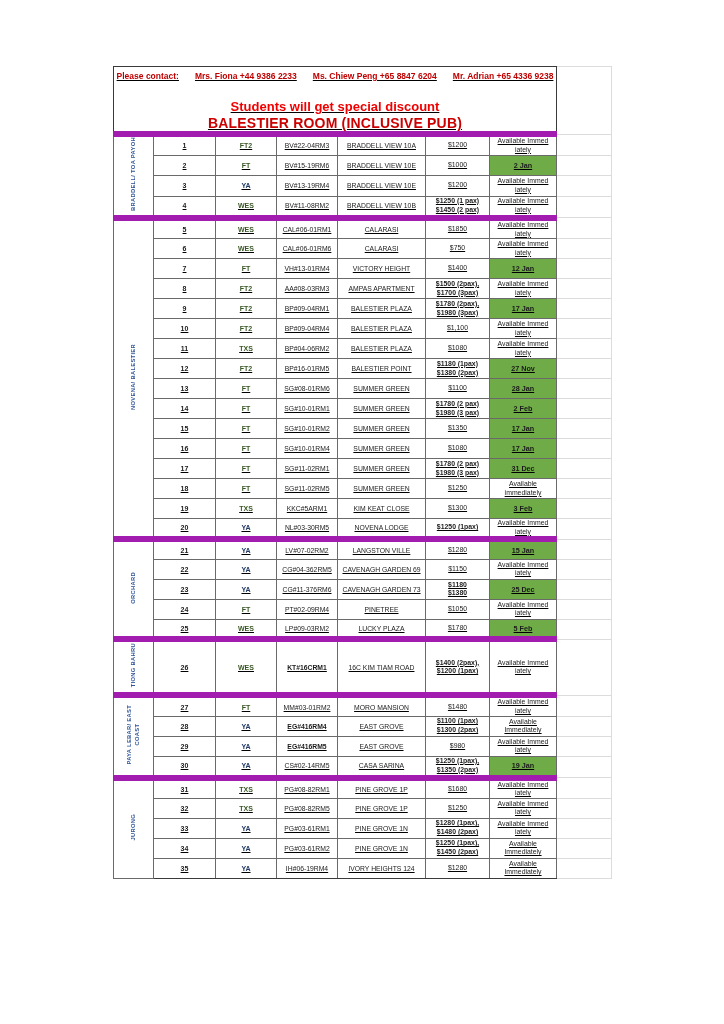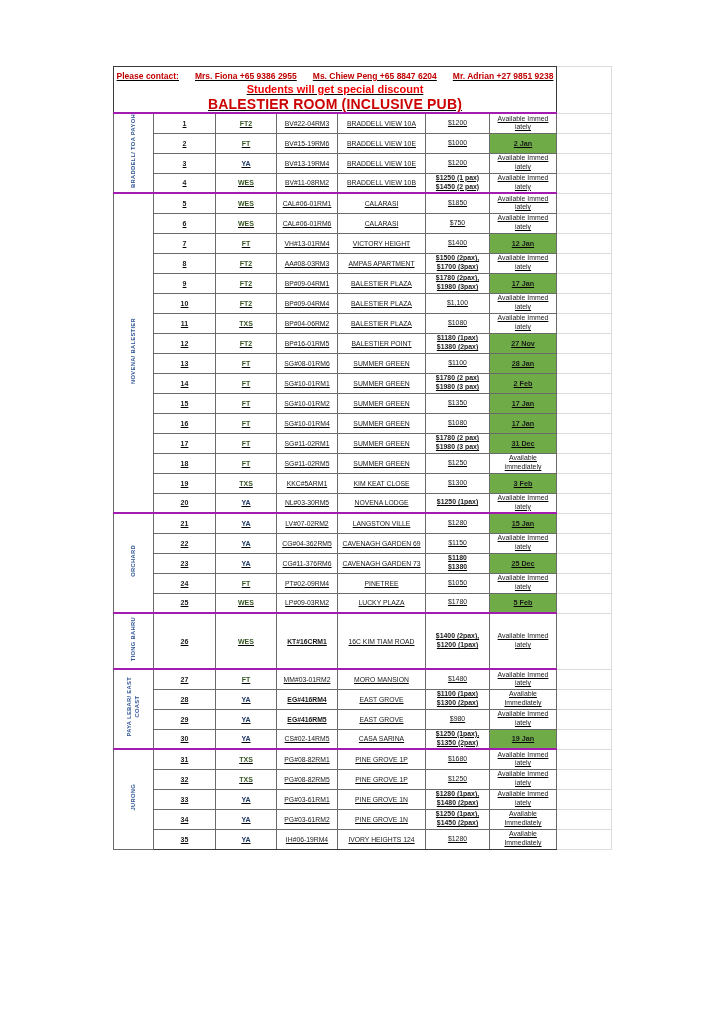--- a/index.html
+++ b/index.html
@@ -13,29 +13,29 @@
     position:absolute; left:113px; top:66px;text-decoration:underline;
   }
   #room-table td {
     border:1px solid #6a6a6a; padding:0; vertical-align:middle;
     text-align:center; color:#1a1a1a;
   }
   #room-table td.empty { border-color:#dcdcdc; }
   #room-table tr { height:20px; }
   #room-table tr.tall { height:56px; }
   #room-table tr.header-row { height:42px; }
-  #room-table tr.group-start td:not(.empty) { border-top:2px solid #a21caf; }
+  #room-table tr.group-start td:not(.empty) { border-top:6px solid #a21caf; }
   #room-table tr:last-child td:not(.empty) { border-bottom:1px solid #3a3a3a; }
 
   td.header-cell { border:1px solid #3a3a3a !important; background:#fff; }
   .contact-line {
     display:flex; justify-content:center; gap:16px;
     color:#c00000; font-weight:bold; font-size:8.5px; padding-top:4px;
   }
-  .subtitle { text-align:center; color:#f20000; font-weight:bold; font-size:11px; margin-top:2px; }
+  .subtitle { text-align:center; color:#f20000; font-weight:bold; font-size:13px; margin-top:18px; }
   .doc-title { text-align:center; color:#cc0000; font-weight:bold; font-size:14px; margin-top:1px; letter-spacing:0.2px; }
 
   td.group-cell { background:#fff; }
   .vwrap {
     display:inline-block; writing-mode:vertical-rl; transform:rotate(180deg);
     line-height:1.35;
   }
   .vwrap span {
     display:block; white-space:nowrap;
     font-size:5.8px; font-weight:bold; color:#2e5496; letter-spacing:0.3px;
@@ -65,23 +65,23 @@
     <col style="width:88px">
       <col style="width:64px">
       <col style="width:67px">
       <col style="width:55px">
   </colgroup>
   <tbody id="room-table-body">
     <tr class="header-row">
       <td class="header-cell" colspan="7">
         <div class="contact-line">
           <span>Please contact:</span>
-          <span>Mrs. Fiona +65 9386 2955</span>
+          <span>Mrs. Fiona +44 9386 2233</span>
           <span>Ms. Chiew Peng +65 8847 6204</span>
-          <span>Mr. Adrian +27 9851 9238</span>
+          <span>Mr. Adrian +65 4336 9238</span>
         </div>
         <div class="subtitle">Students will get special discount</div>
         <div class="doc-title">BALESTIER ROOM (INCLUSIVE PUB)</div>
       </td>
       <td class="empty"></td>
     </tr>
   <tr class="group-start">
         <td class="group-cell" rowspan="4"><div class="vwrap"><span>BRADDELL/ TOA PAYOH</span></div></td>
         <td class="sn-cell">1</td>
         <td class="code-cell" style="color: rgb(55, 86, 35);">FT2</td>

